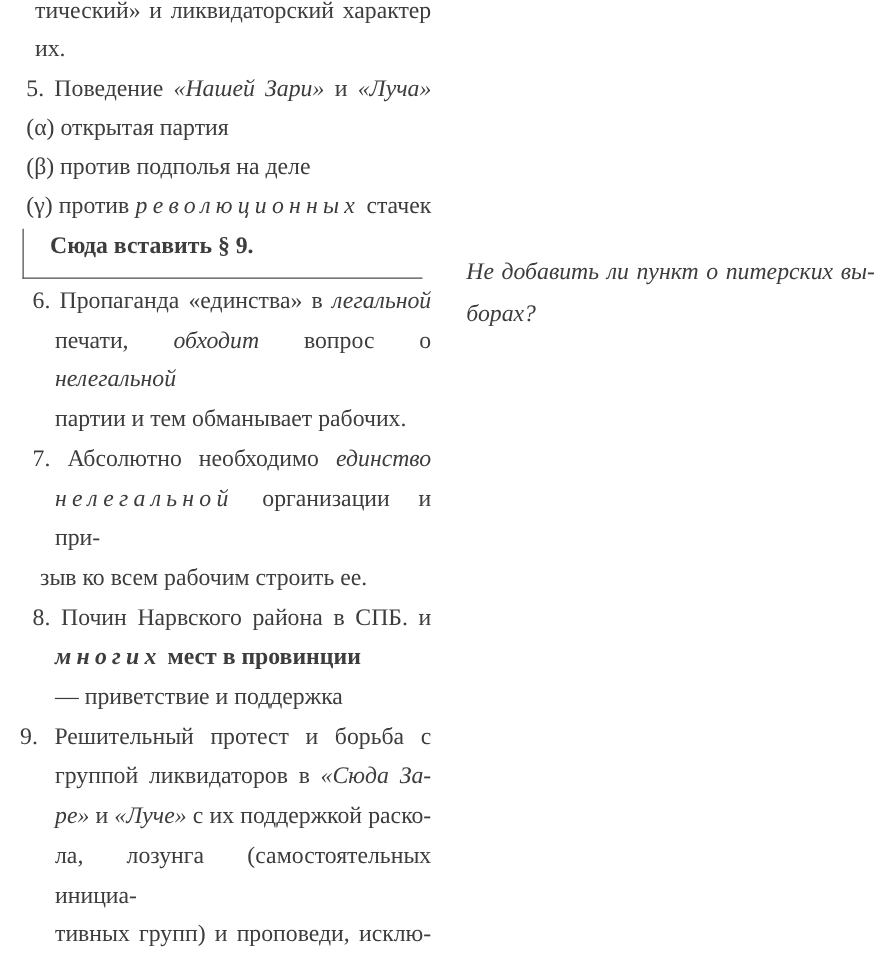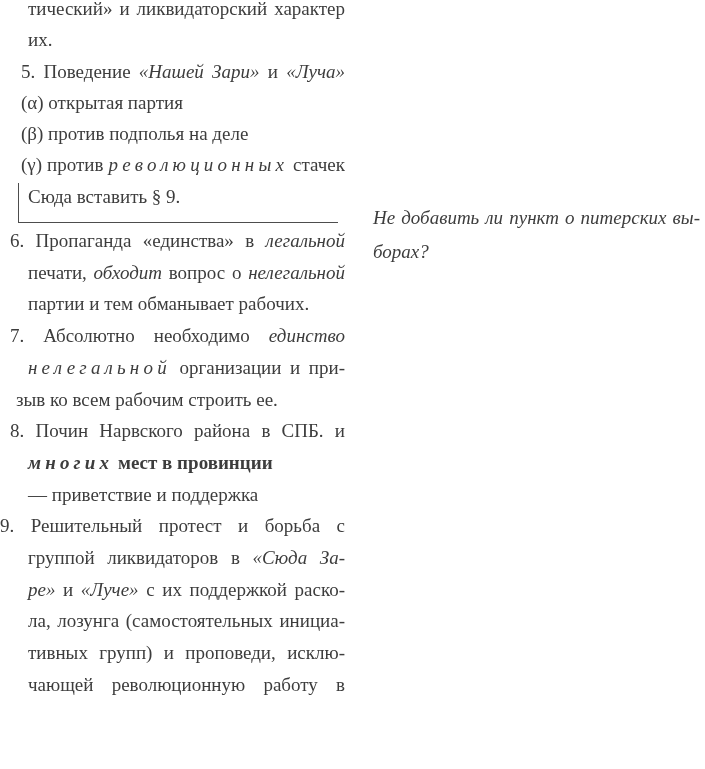--- a/index.html
+++ b/index.html
@@ -17,21 +17,21 @@
     font-size: 19px;
   }
   .main-column {
     position: absolute;
     left: 0;
     width: 345px;
   }
   .section-top { top: -7px; }
   .section-top .line { line-height: 31.3px; }
   .section-items { top: 225px; }
-  .section-items .line { line-height: 31.7px; }
+  .section-items .line { line-height: 31.7px; margin-left: 16px; }
   .line {
     white-space: normal;
     text-align: left;
   }
   .line.j {
     text-align: justify;
     text-align-last: justify;
   }
   .it { font-style: italic; }
   .sp { letter-spacing: 0.22em; }
@@ -57,21 +57,21 @@
 <body>
 
 <div class="page" style="background: rgb(255, 255, 255); color: rgb(61, 61, 61);">
   <div class="main-column section-top">
       <div class="line j" style="padding-left: 28px;"><span>тический» и ликвидаторский характер</span></div>
       <div class="line" style="padding-left: 28px;"><span>их.</span></div>
       <div class="line j" style="padding-left: 21px;"><span>5. Поведение </span><span class="it">«Нашей Зари»</span><span> и </span><span class="it">«Луча»</span></div>
       <div class="line" style="padding-left: 21px;"><span>(α) открытая партия</span></div>
       <div class="line" style="padding-left: 21px;"><span>(β) против подполья на деле</span></div>
       <div class="line j" style="padding-left: 21px;"><span>(γ) против </span><span class="it sp">революционных</span><span> стачек</span></div>
-      <div class="line" style="padding-left: 28px;"><span>Сюда вставить § 9.</span></div>
+      <div class="line" style="padding-left: 40px; font-weight: bold;"><span>Сюда вставить § 9.</span></div>
     </div>
   <div class="insert-bracket" style="border-left-color: rgb(77, 77, 77); border-bottom-color: rgb(77, 77, 77);"></div>
   <div class="main-column section-items">
       <div class="line j" style="padding-left: 10px;"><span>6. Пропаганда «единства» в </span><span class="it">легальной</span></div>
       <div class="line j" style="padding-left: 28px;"><span>печати, </span><span class="it">обходит</span><span> вопрос о </span><span class="it">нелегальной</span></div>
       <div class="line" style="padding-left: 28px;"><span>партии и тем обманывает рабочих.</span></div>
       <div class="line j" style="padding-left: 10px;"><span>7. Абсолютно необходимо </span><span class="it">единство</span></div>
       <div class="line j" style="padding-left: 28px;"><span class="it sp">нелегальной</span><span> организации и при-</span></div>
       <div class="line" style="padding-left: 16px;"><span>зыв ко всем рабочим строить ее.</span></div>
       <div class="line j" style="padding-left: 10px;"><span>8. Почин Нарвского района в СПБ. и</span></div>

